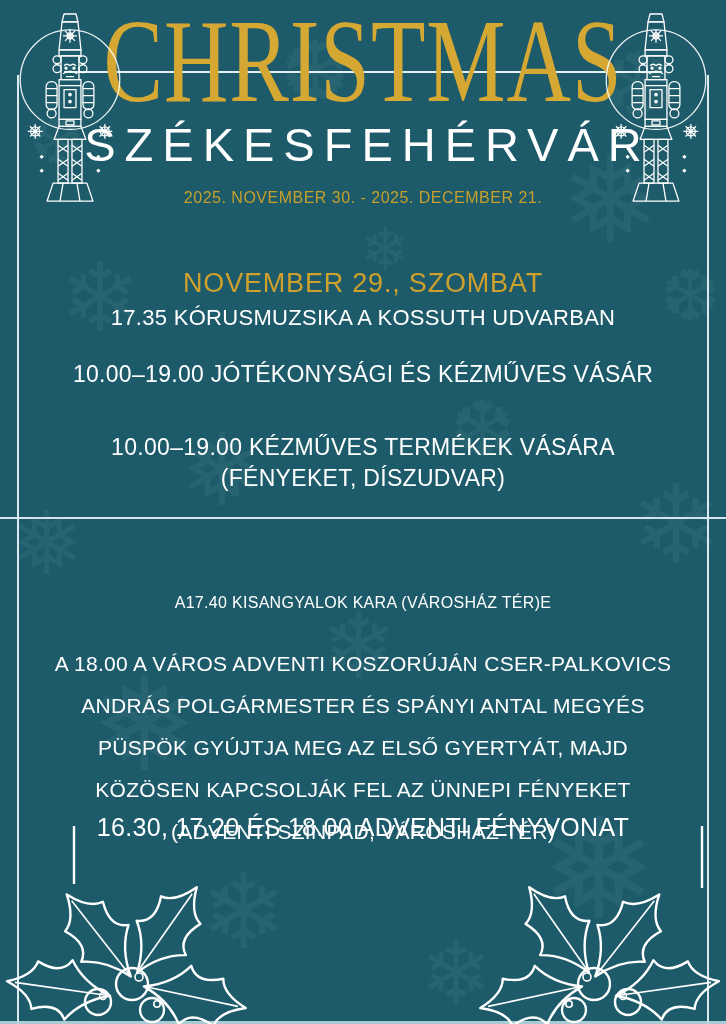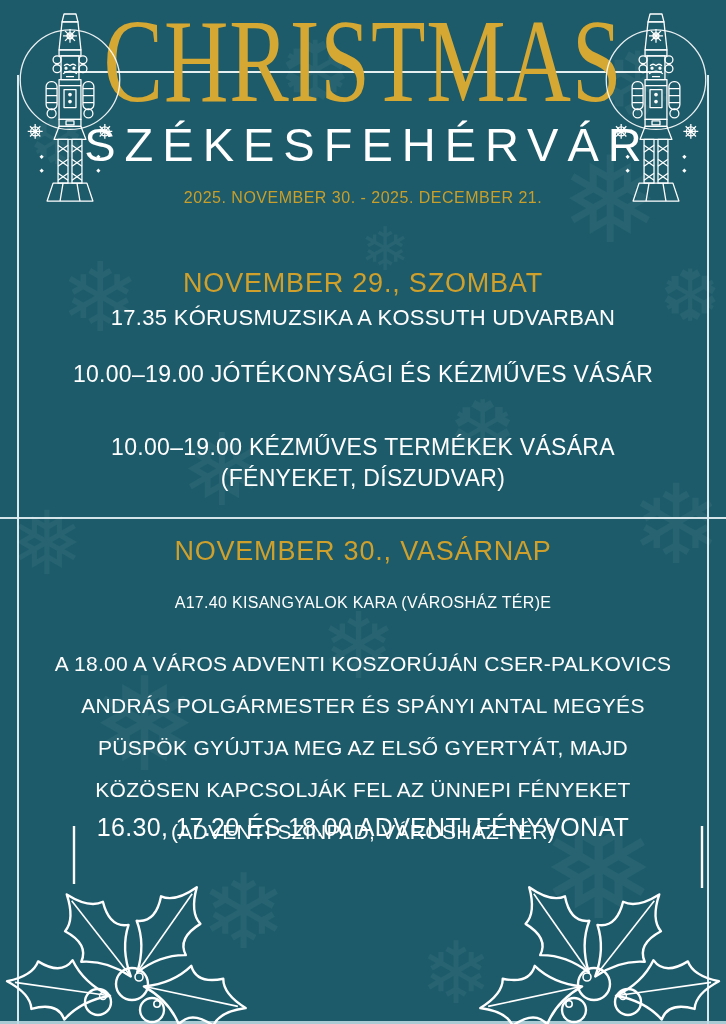--- a/index.html
+++ b/index.html
@@ -186,21 +186,20 @@
   <div class="b h-day h1">NOVEMBER 29., SZOMBAT</div>
   <div class="b ev e1">17.35 KÓRUSMUZSIKA A KOSSUTH UDVARBAN</div>
   <div class="b ev e2">
     <div>10.00–19.00 JÓTÉKONYSÁGI ÉS KÉZMŰVES VÁSÁR</div>
   </div>
   <div class="b ev e3">
     <div>10.00–19.00 KÉZMŰVES TERMÉKEK VÁSÁRA</div>
     <div>(FÉNYEKET, DÍSZUDVAR)</div>
   </div>
 
-  <div class="b h-day h2">NOVEMBER 30., VASÁRNAP</div>
   <div class="b ev e4">A17.40 KISANGYALOK KARA (VÁROSHÁZ TÉR)E</div>
   <div class="b ev e5">
     <div class="wrap">A 18.00 A VÁROS ADVENTI KOSZORÚJÁN CSER-PALKOVICS ANDRÁS POLGÁRMESTER ÉS SPÁNYI ANTAL MEGYÉS PÜSPÖK GYÚJTJA MEG AZ ELSŐ GYERTYÁT, MAJD KÖZÖSEN KAPCSOLJÁK FEL AZ ÜNNEPI FÉNYEKET (ADVENTI SZÍNPAD, VÁROSHÁZ TÉR)</div>
   </div>
   <div class="b ev e6">16.30, 17.20 ÉS 18.00 ADVENTI FÉNYVONAT</div>
 
   <svg class="holly left" viewBox="0 0 270 212">
     <g stroke="#ffffff" fill="none" stroke-width="2.4" stroke-linejoin="round">
       <path d="M90,0 L90,58"></path>
       <g transform="translate(148,152) rotate(-128)">

